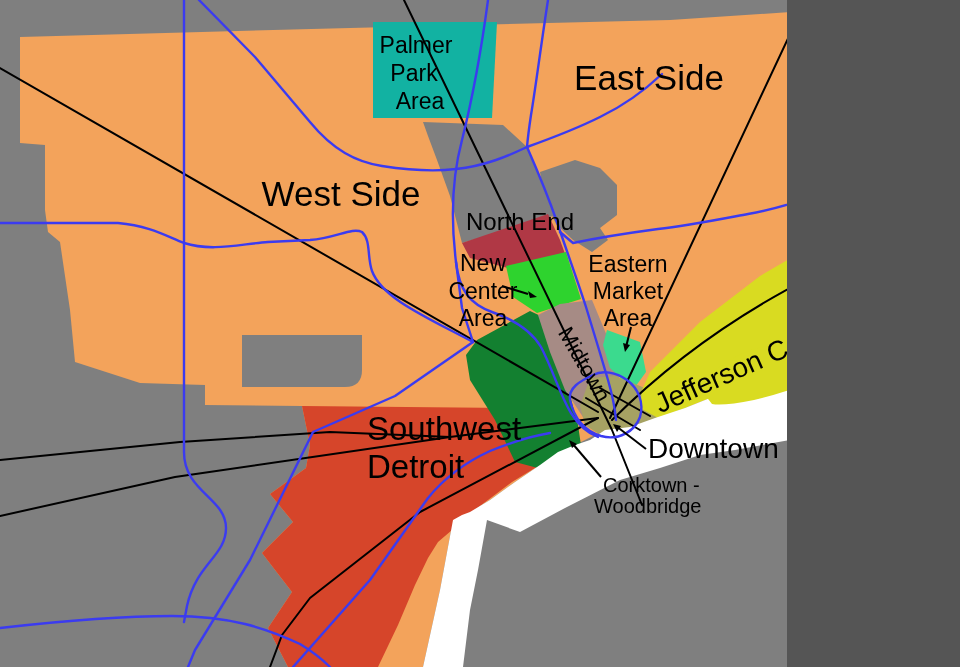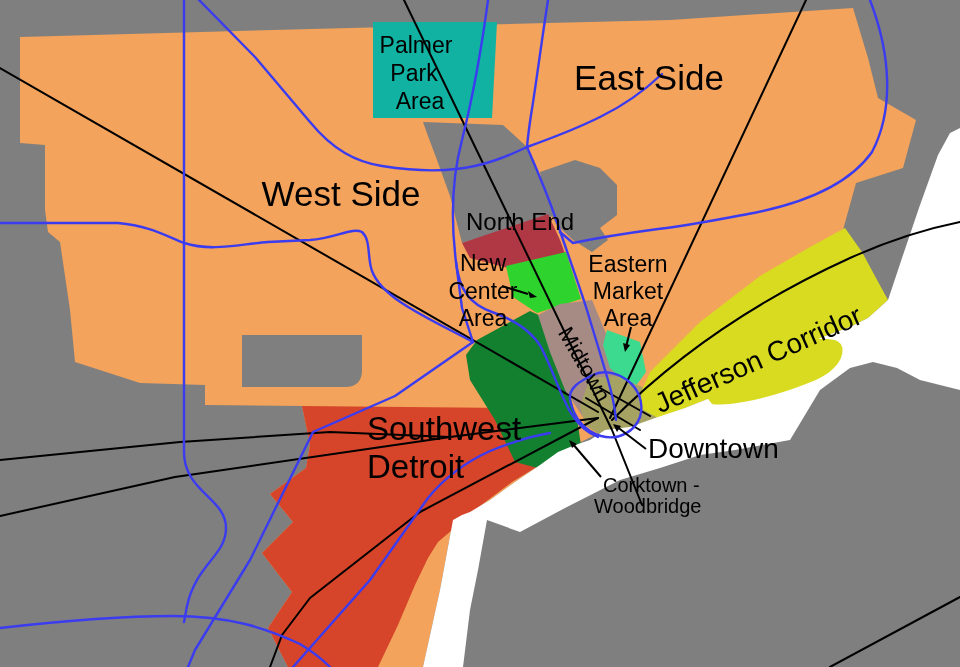--- a/index.html
+++ b/index.html
@@ -1,16 +1,16 @@
 <!DOCTYPE html>
 <html><head>
 <meta charset="utf-8">
 <style>
   html,body{margin:0;padding:0;background:#555;}
-  #stage{width:960px;height:667px;position:relative;overflow:hidden;
+  #stage{width:787px;height:667px;position:relative;overflow:hidden;
          font-family:"Liberation Sans",sans-serif;}
   svg{display:block;}
   text{fill:#000;font-family:"Liberation Sans",sans-serif;}
   .lbl{font-size:24px;}
   .lbl-big{font-size:35px;}
   .lbl-med{font-size:23px;}
   .lbl-rot{font-size:22px;}
   .lbl-jeff{font-size:28px;}
   .lbl-sw{font-size:33px;}
   .lbl-dt{font-size:28px;}

